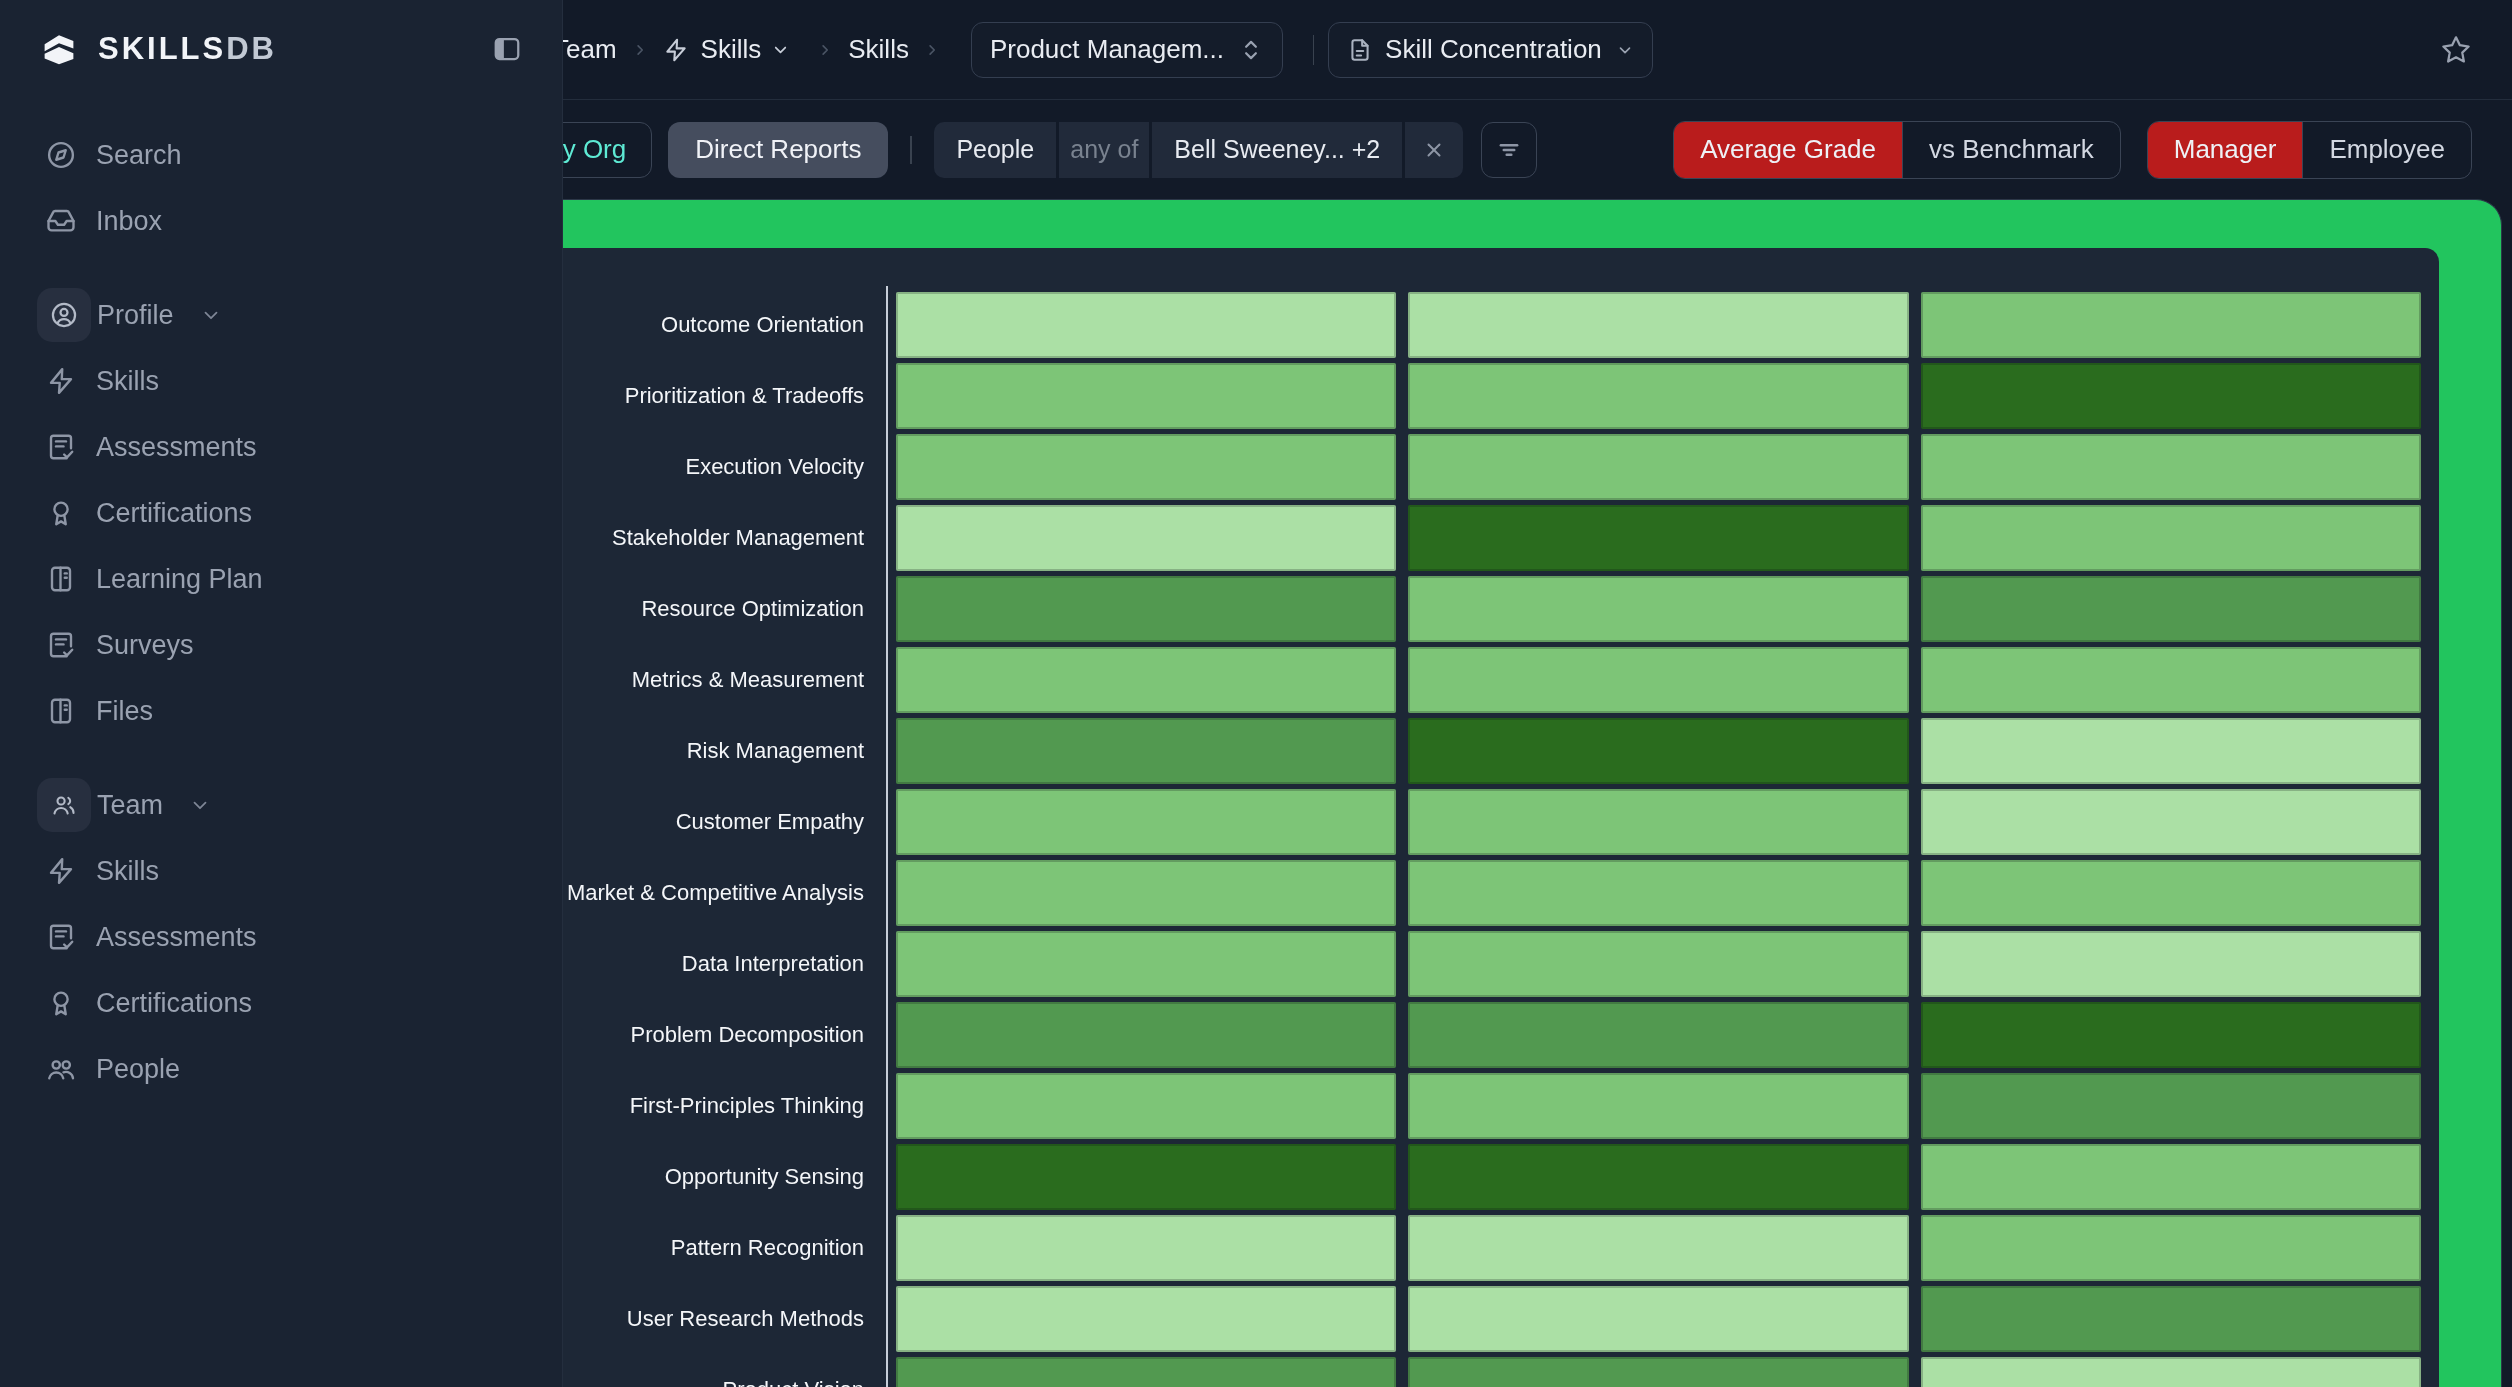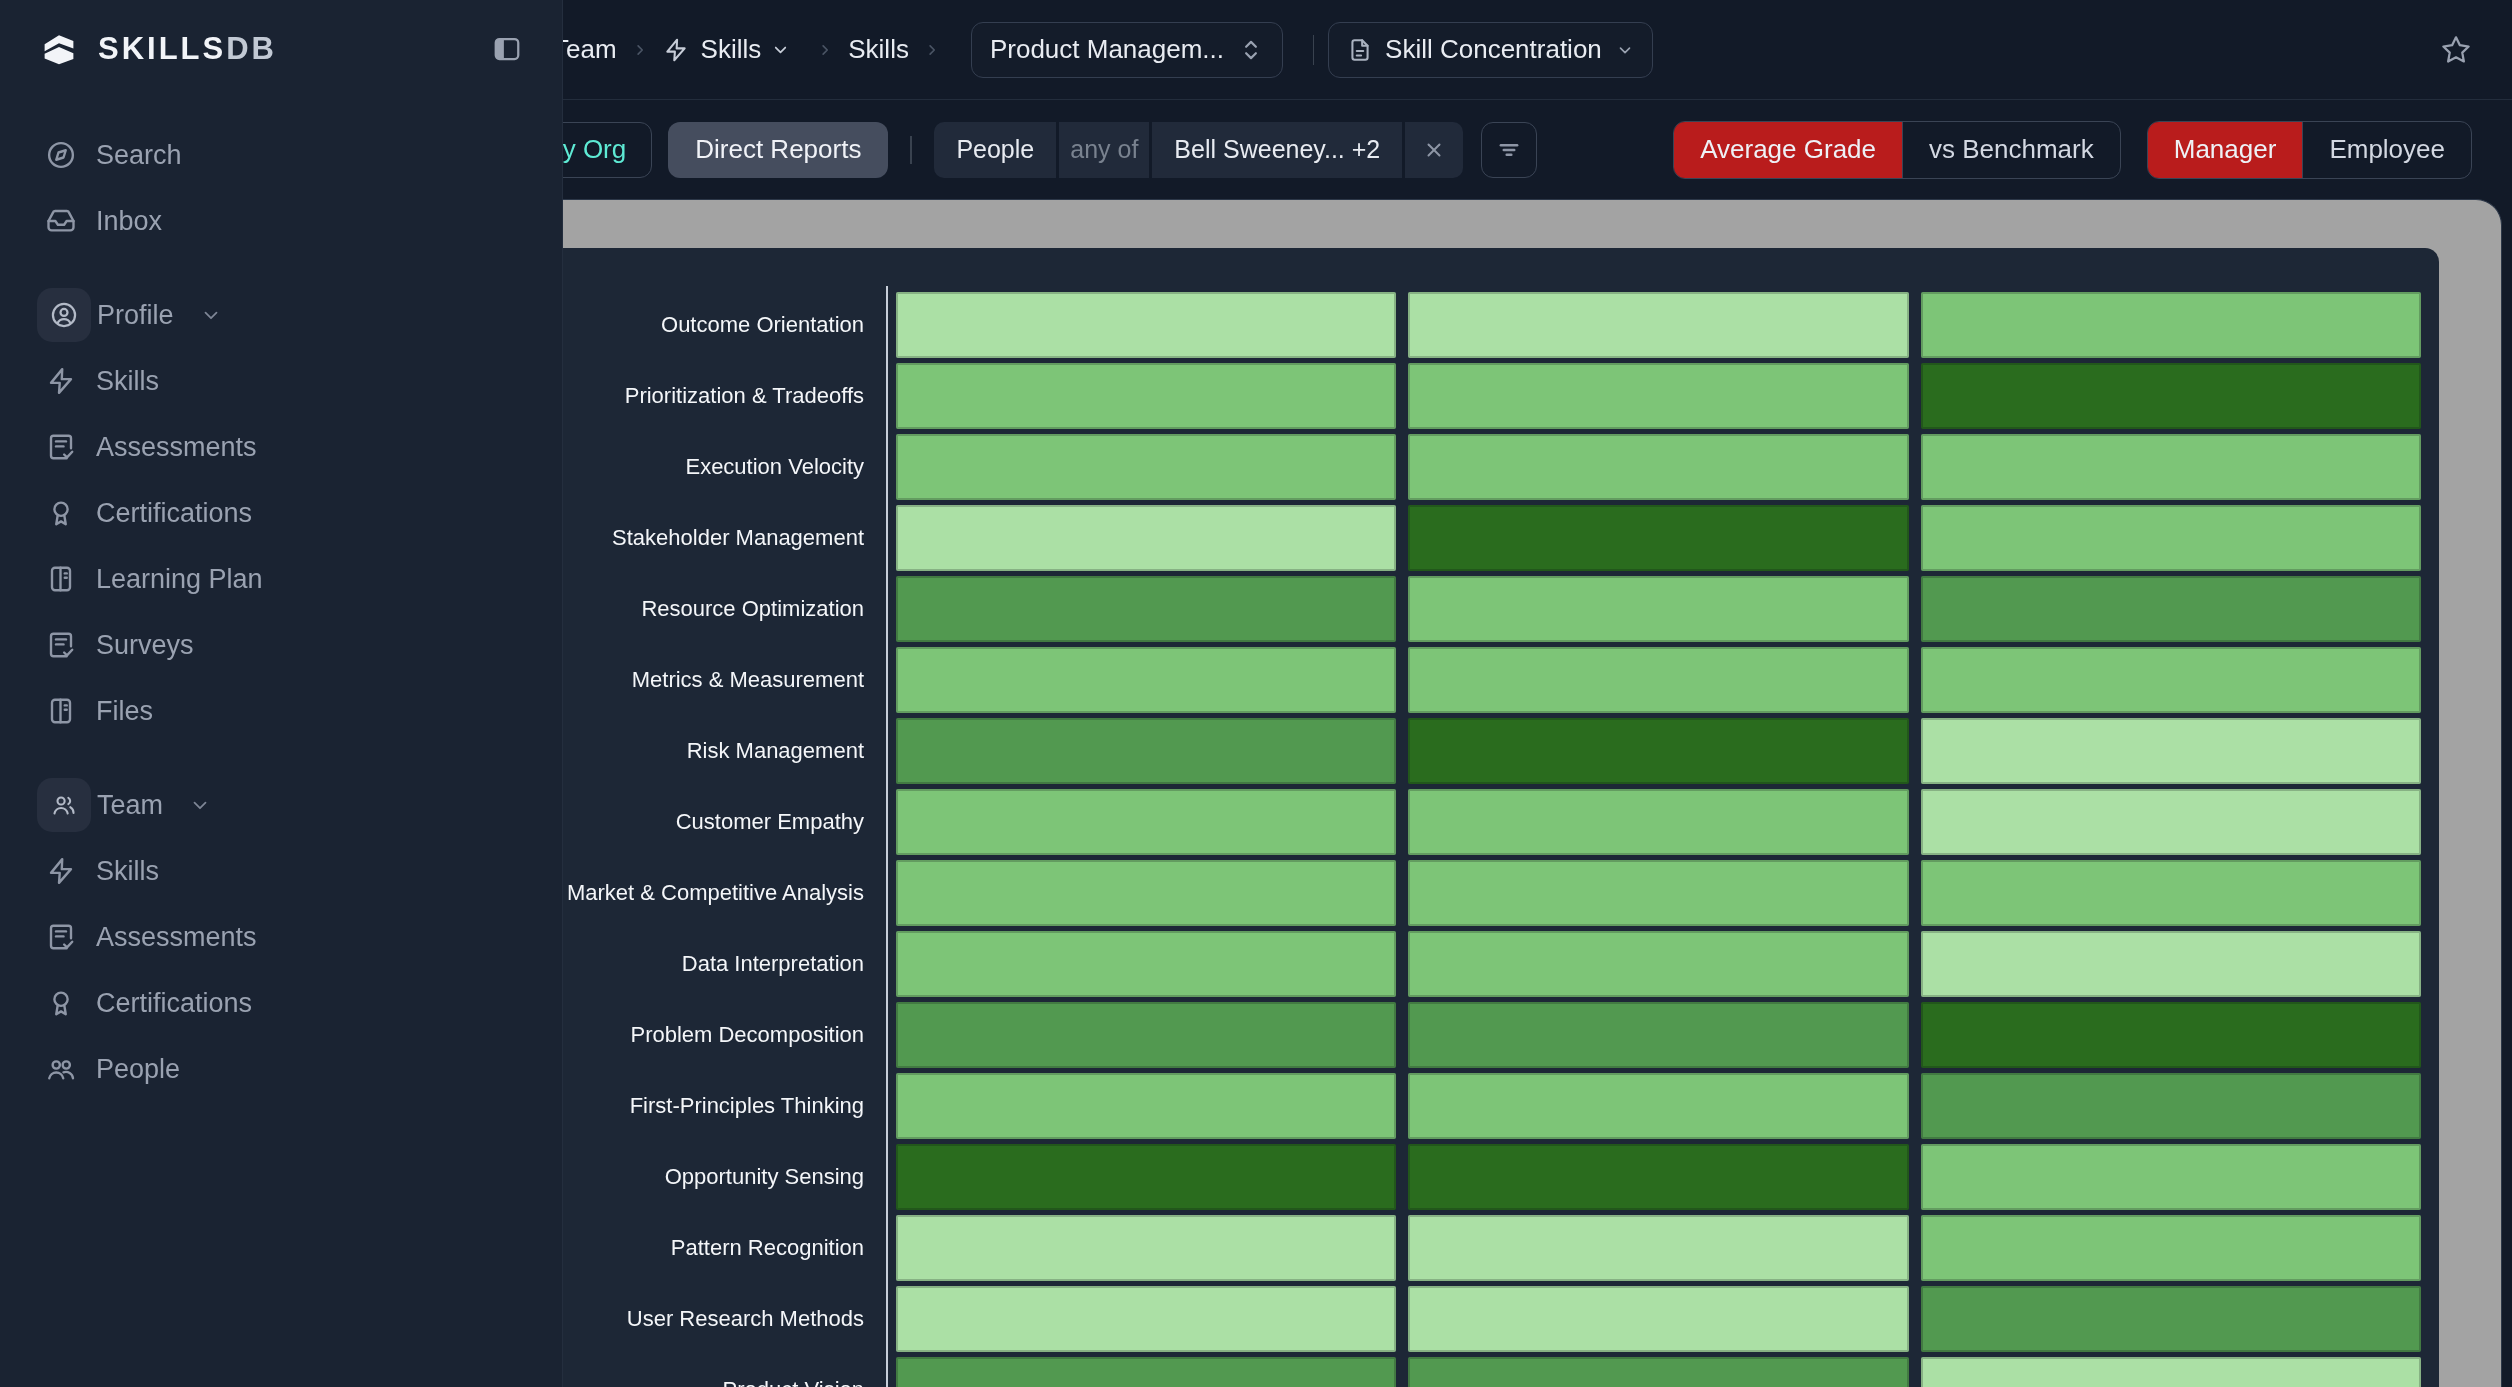--- a/index.html
+++ b/index.html
@@ -96,21 +96,21 @@
     display:flex; align-items:center; padding:0 26px; font-size:26px;
     color:#d3d8e2; cursor:pointer;
   }
   .seg--on { background:#b91c1c; color:#eef1f6; }
   .seg + .seg { border-left:1px solid #3a4455; }
 
   
   .panel {
     position:absolute; left:472px; top:199px; width:2030px; height:1188px;
     border:1.5px solid #2c3748; border-bottom:none; border-radius:26px 26px 0 0;
-    background:#a3a3a3; z-index:1;
+    background:#22c55e; z-index:1;
   }
   .card {
     position:relative; margin:48px 0 0 46px; width:1920px; height:1141px;
     background:#1d2736; border-radius:14px 14px 0 0; overflow:hidden;
     padding:44px 18px 0 0;
   }
   .hm-axis { position:absolute; left:367px; top:38px; bottom:0; width:2px; background:#c7ced9; }
   .hm-row { display:flex; align-items:stretch; height:66px; margin-bottom:5px; }
   .hm-label {
     width:367px; padding-right:22px; display:flex; align-items:center; justify-content:flex-end;

